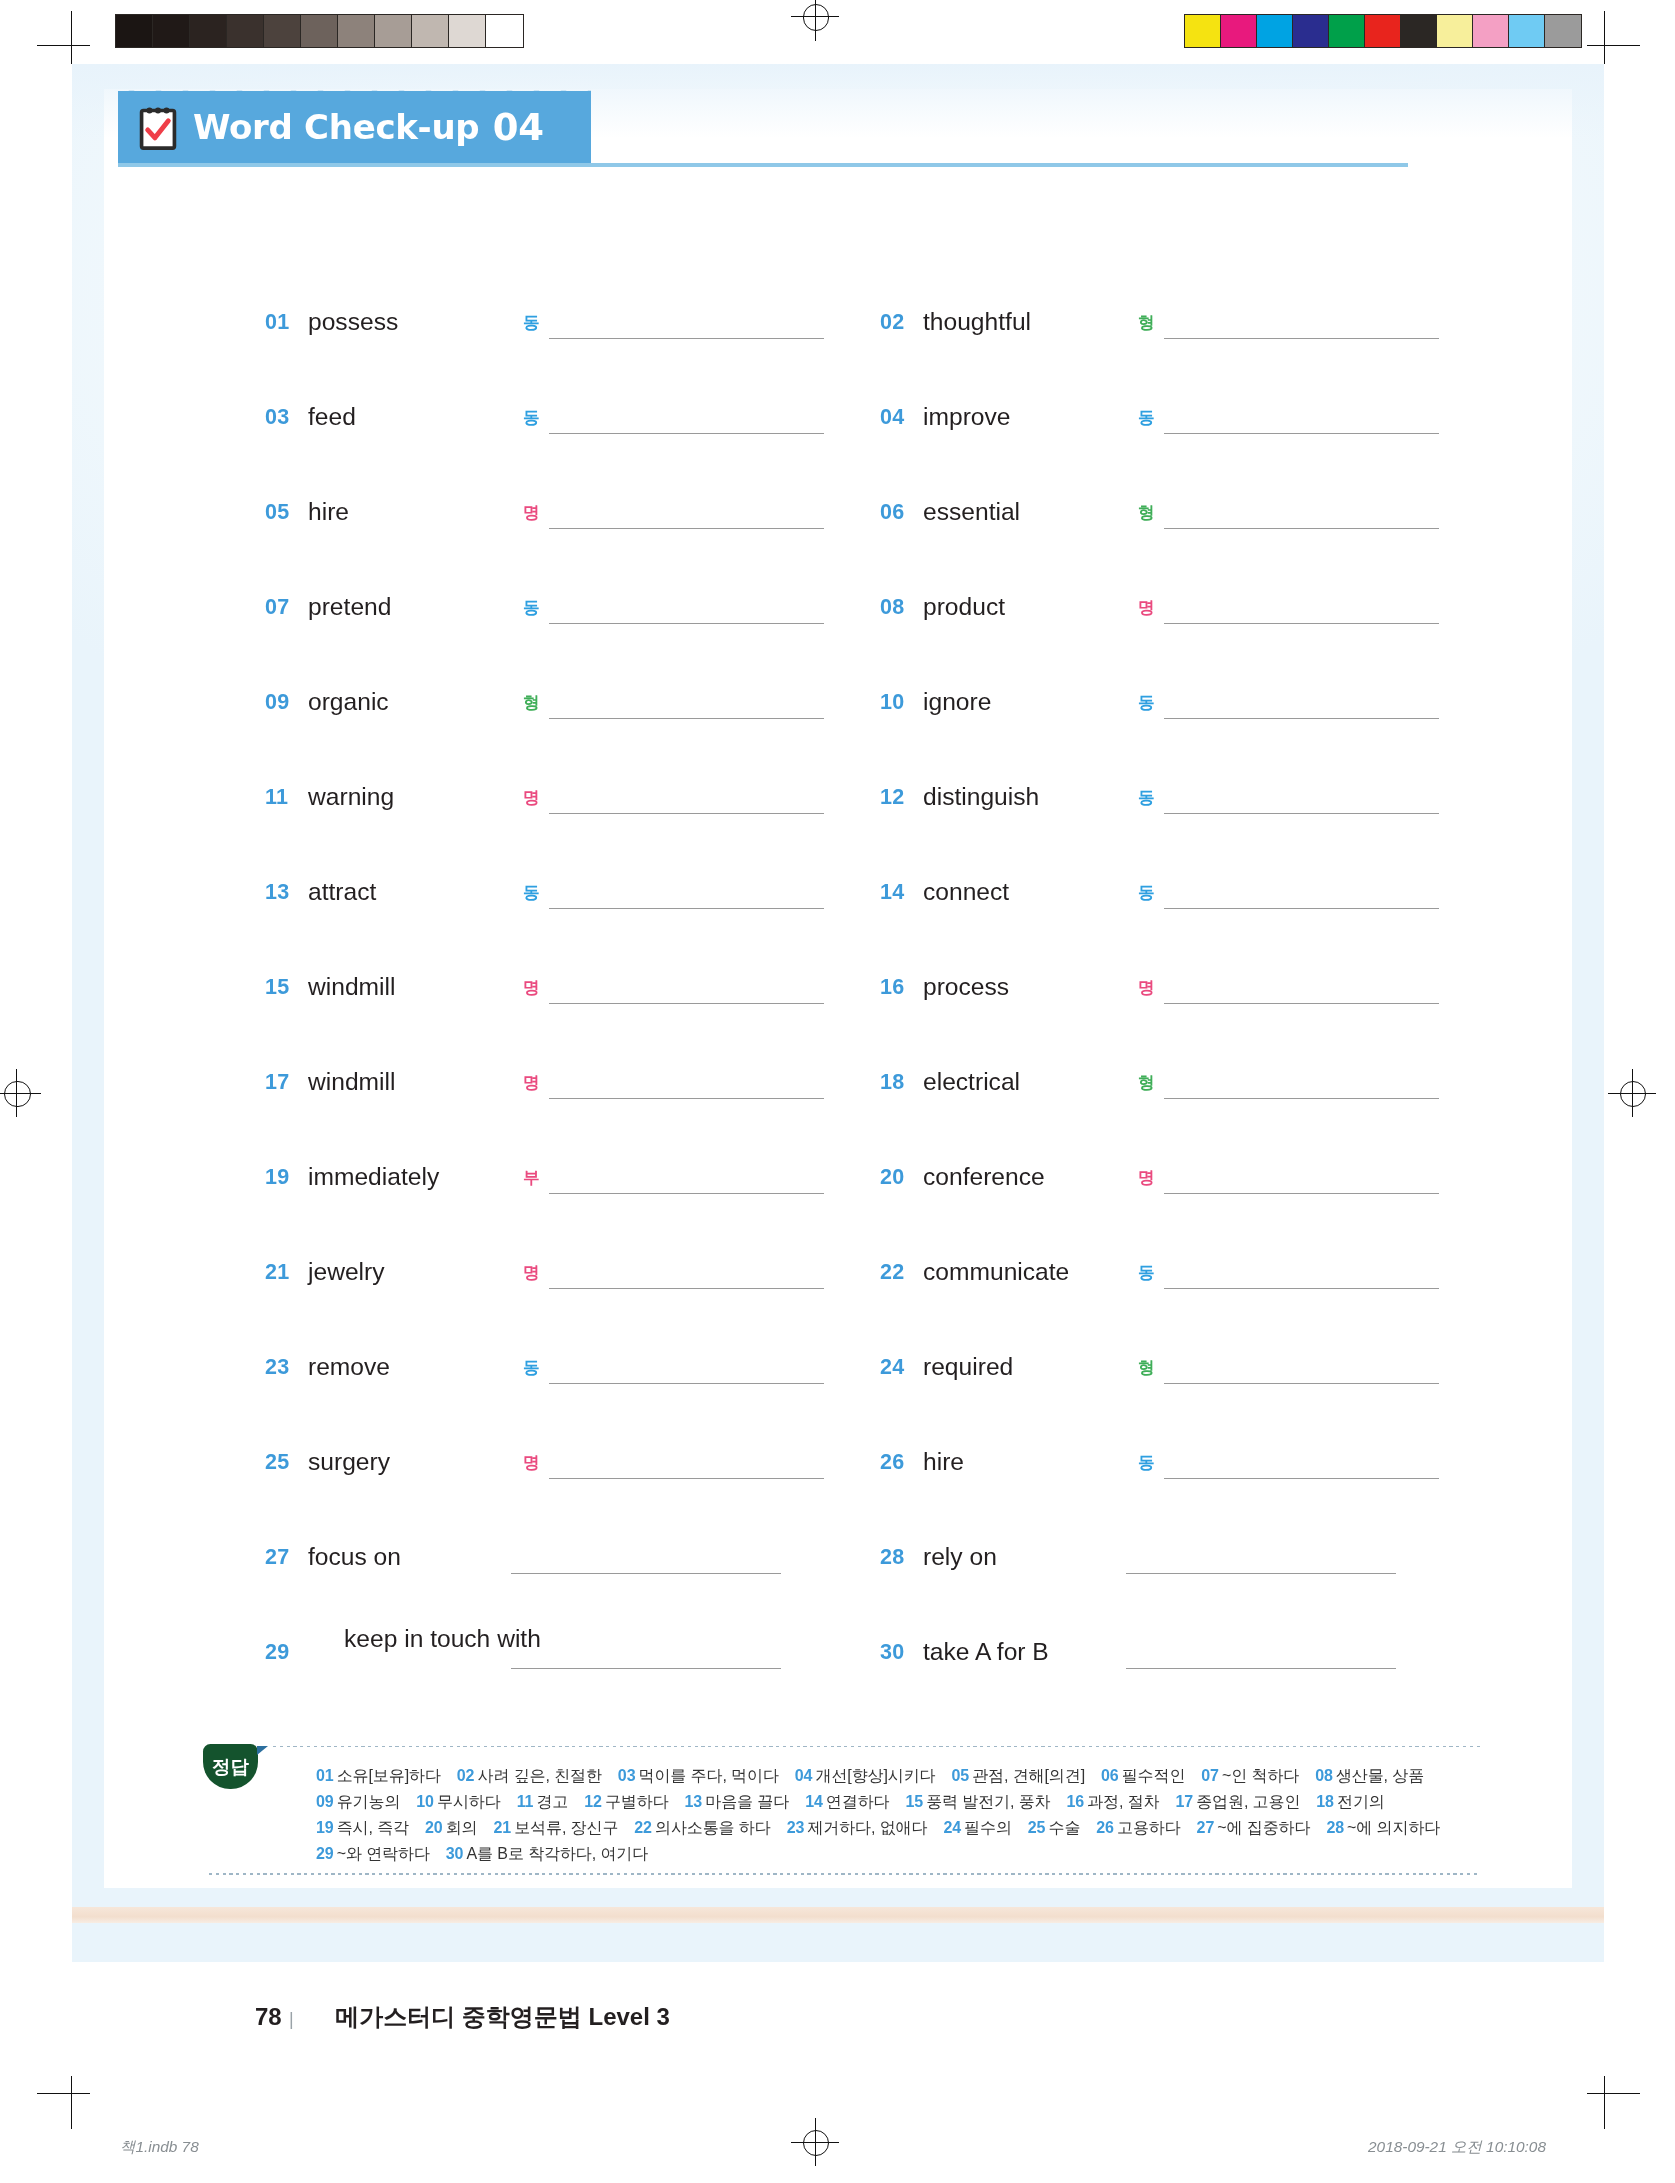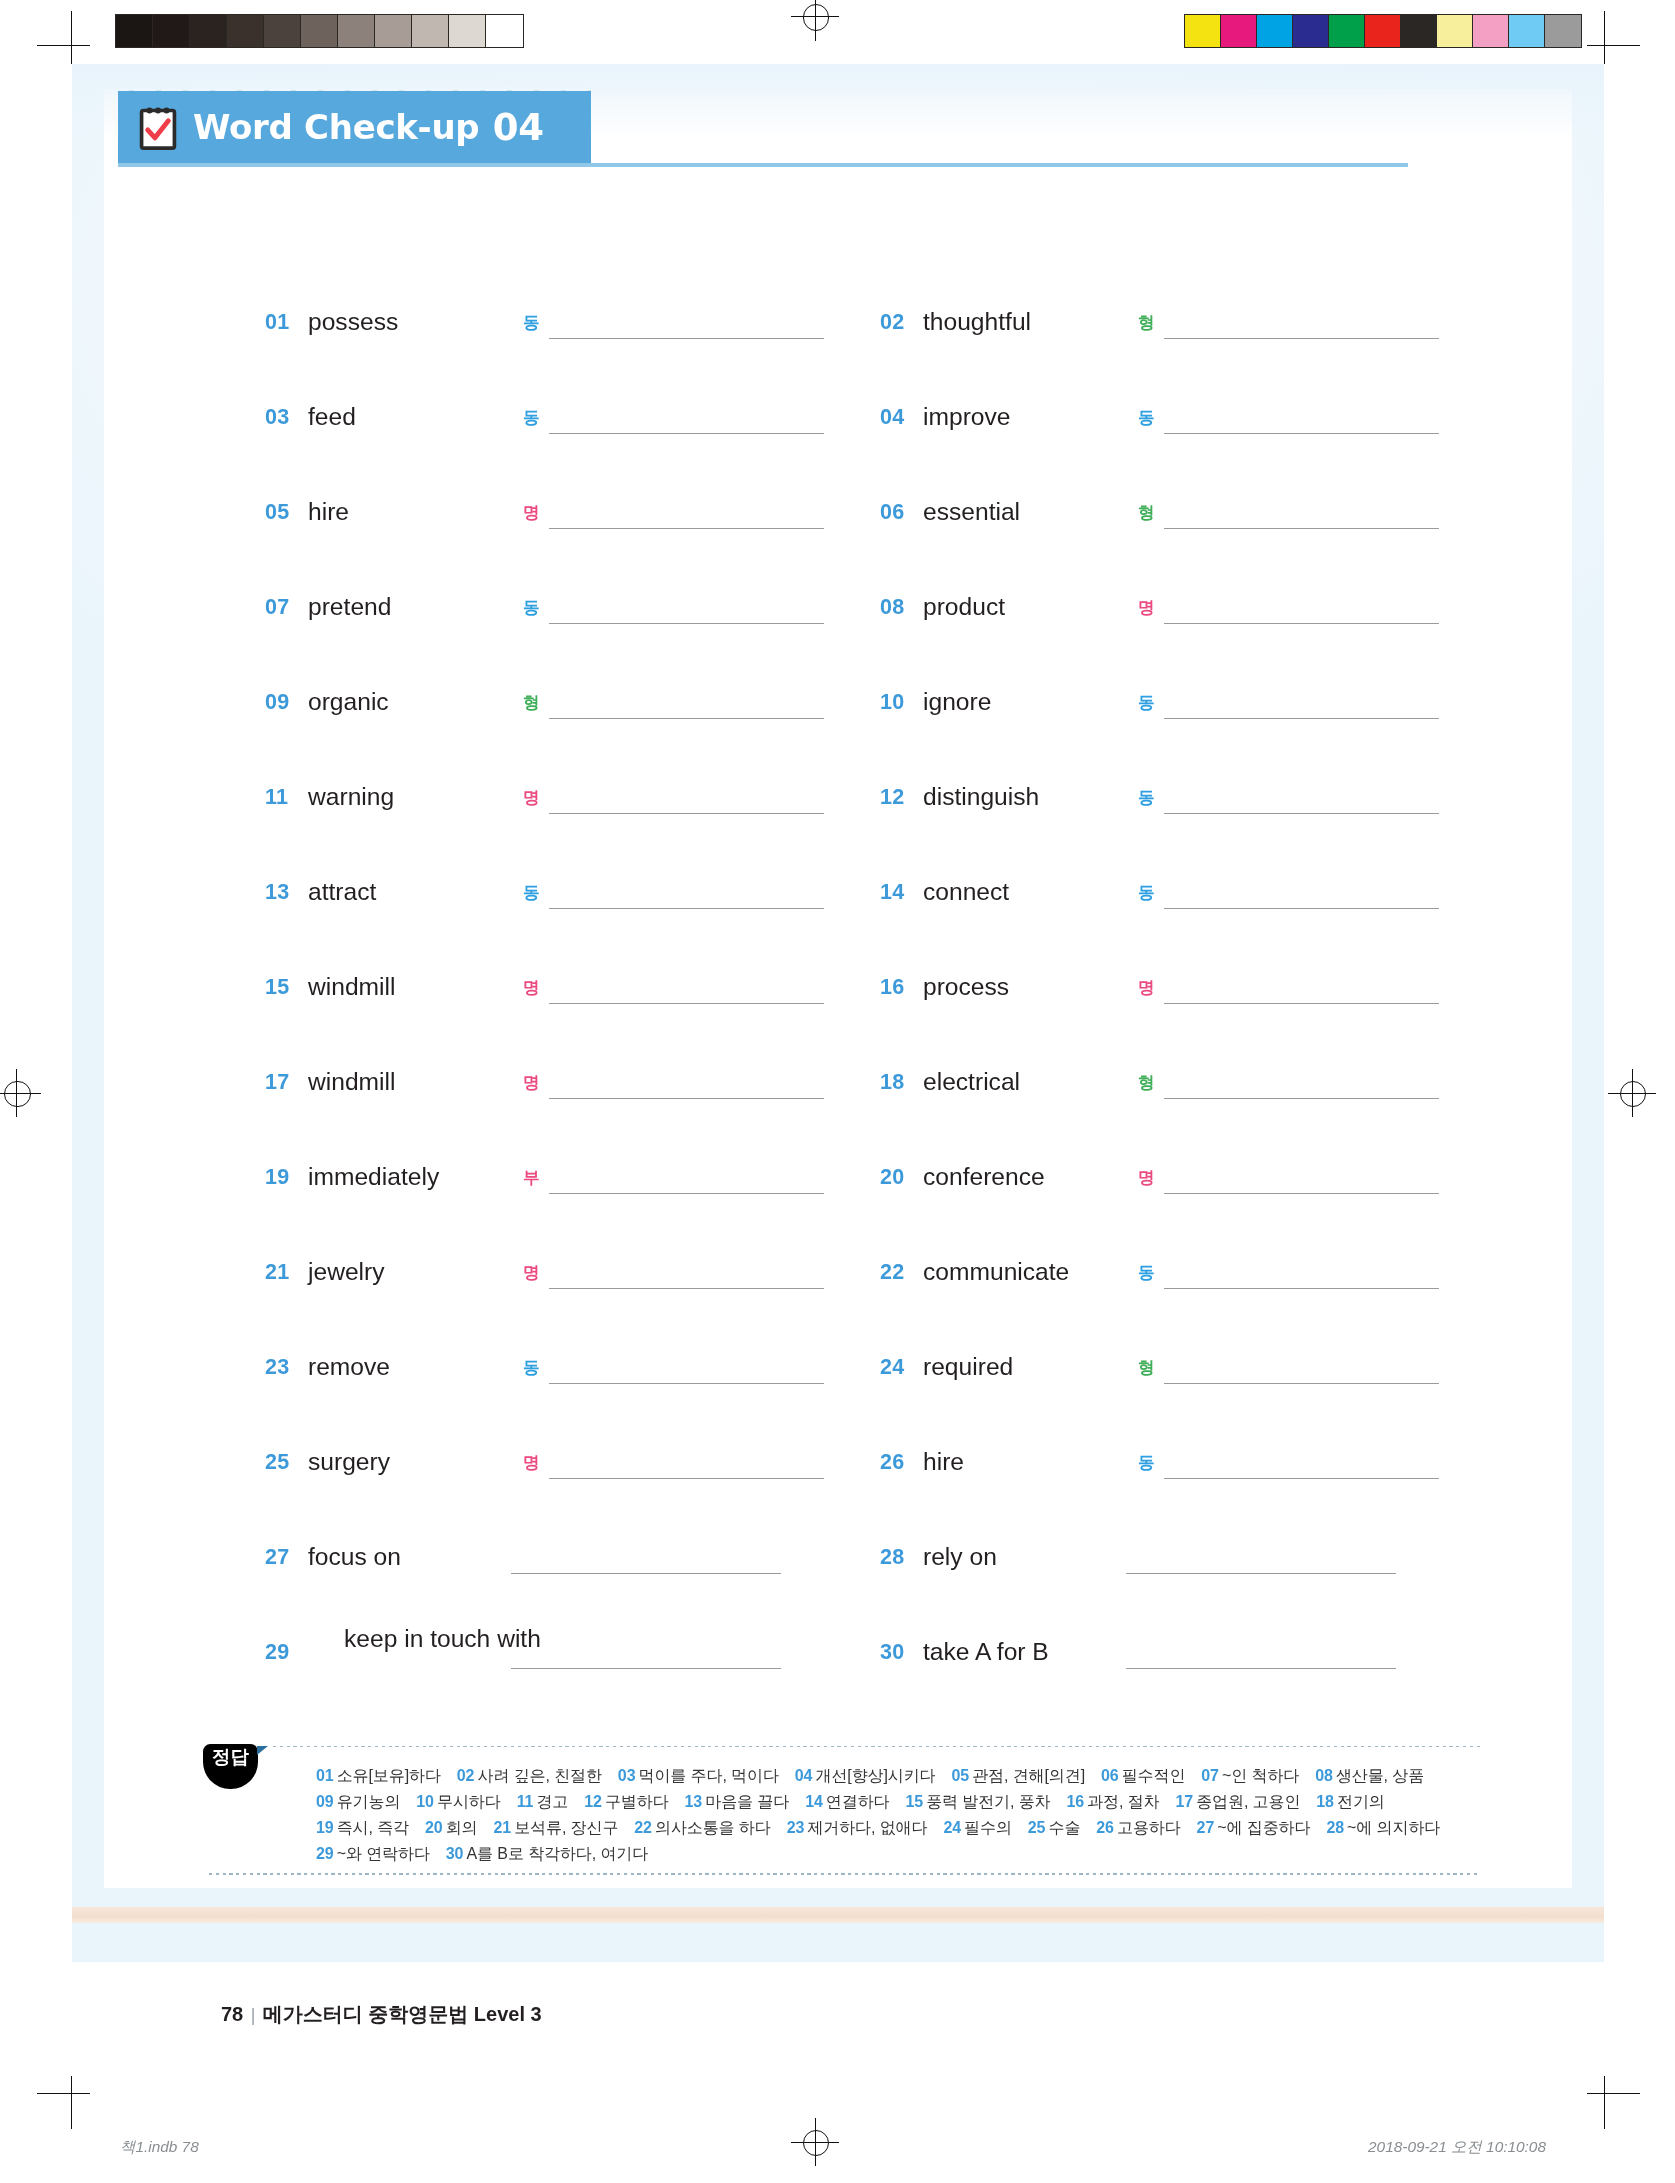--- a/index.html
+++ b/index.html
@@ -80,39 +80,39 @@
   .pos-v{color:#2e9fe0;}   
   .pos-a{color:#3fae58;}   
   .pos-n{color:#ea4a7f;}   
   .pos-adv{color:#ea4a7f;} 
   .ansline{position:absolute;left:284px;top:43px;width:275px;height:1.2px;background:#9a9a9a;}
   .ansline.noPos{left:246px;width:270px;}
 
   
   .answers{position:absolute;left:209px;top:1753px;width:1271px;}
   .ans-tab{
-    position:absolute;left:-6.1px;top:-8.6px;width:55px;height:45px;background:#000000;
-    border-radius:7.4px 7.4px 27px 27px;display:flex;justify-content:center;
+    position:absolute;left:-6.1px;top:-8.6px;width:55px;height:45px;background:#14532d;
+    border-radius:7.4px 7.4px 27px 27px;display:flex;align-items:center;justify-content:center;
   }
   .ans-tab span{color:#fff;font-size:18.4px;font-weight:bold;
     font-family:"DejaVu Sans","Liberation Sans",sans-serif;}
   .ans-tab:after{content:"";position:absolute;right:-9.8px;top:1.2px;border-left:11px solid #2c6f9e;
     border-bottom:9.8px solid transparent;}
   .ans-dots-top{position:absolute;left:64px;top:-7.4px;right:0;height:1.8px;
     background-image:repeating-linear-gradient(to right,#9fb6c6 0 3.1px,rgba(0,0,0,0) 3.1px 6.8px);}
   .ans-dots-bot{position:absolute;left:0;top:120px;right:0;height:1.8px;
     background-image:repeating-linear-gradient(to right,#9fb6c6 0 3.1px,rgba(0,0,0,0) 3.1px 6.8px);}
   .ans-body{position:absolute;left:107px;top:9.8px;right:8.6px;
     font-size:16px;line-height:26px;color:#333333;letter-spacing:-0.1px;}
   .ans-body .k{color:#3d9ada;font-weight:bold;margin-right:3.1px;}
   .ans-body .seg{margin-right:16px;white-space:nowrap;}
 
   
   .folio{position:absolute;left:221px;top:2001px;font-size:18px;color:#231f20;}
-  .folio b{font-size:20px;}
+  .folio b{font-size:24px;margin-left:34px;}
   .folio .bar{color:#9aa2a8;margin:0 7.4px;}
 
   .strip-foot{position:absolute;left:0;top:2137px;width:100%;height:24.6px;
     font-size:15.4px;color:#888e92;font-style:italic;}
   .strip-foot .left{position:absolute;left:120px;}
   .strip-foot .right{position:absolute;right:129px;}
 </style>
 </head>
 <body>
 

